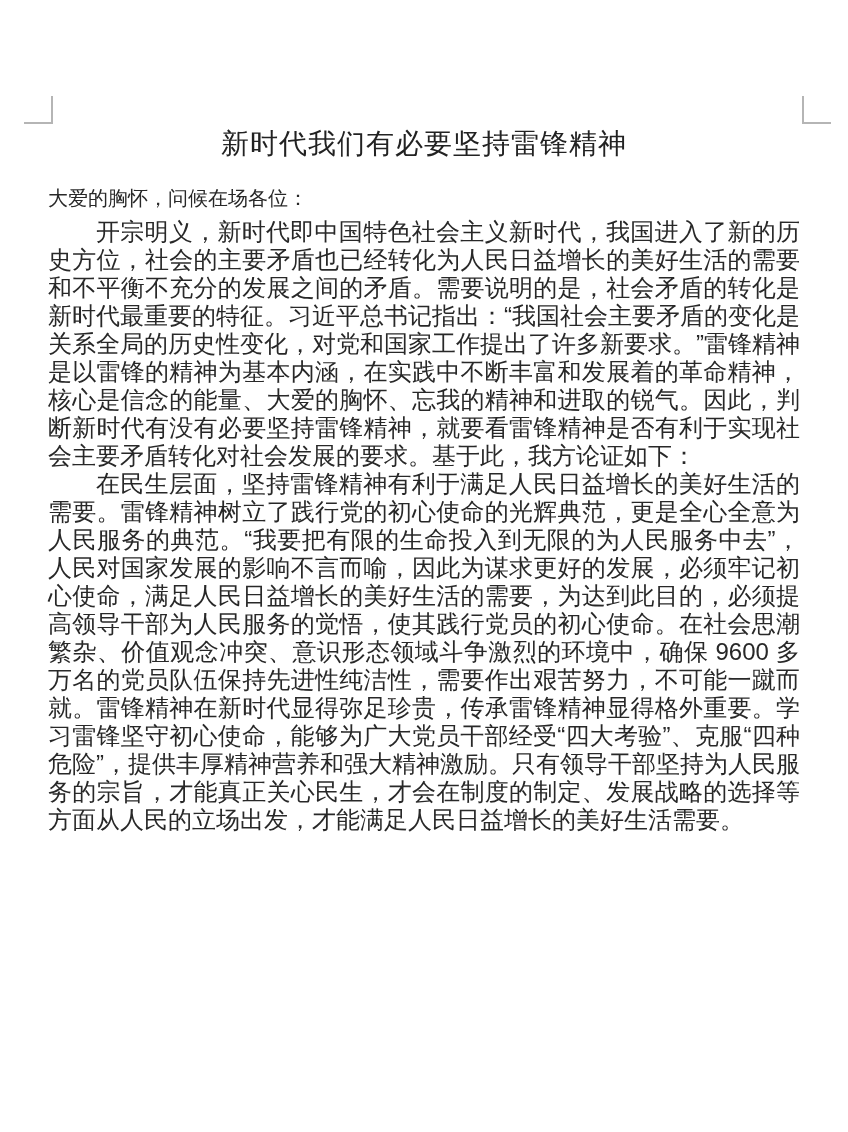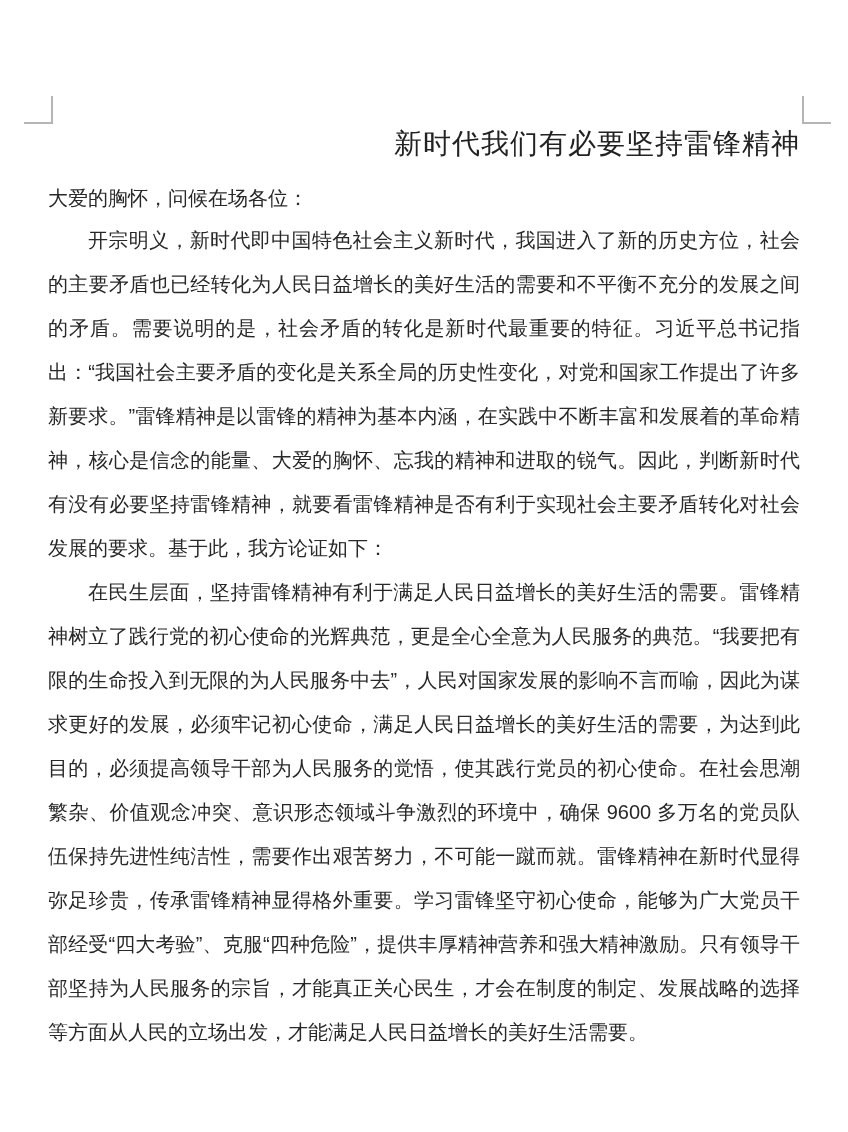--- a/index.html
+++ b/index.html
@@ -37,34 +37,34 @@
     left: 48px;
     top: 0;
     width: 752px;
     color: #282828;
   }
   .doc-title {
     margin: 126px 0 16px 0;
     font-size: 28px;
     font-weight: 500;
     line-height: 36px;
-    text-align: right;
+    text-align: center;
     letter-spacing: 1px;
     color: #222222;
   }
   .greeting {
     margin: 0;
     font-size: 20px;
     line-height: 40px;
     text-align: left;
   }
   .para {
     margin: 0;
-    font-size: 20px;
-    line-height: 44px;
+    font-size: 24px;
+    line-height: 28px;
     text-align: justify;
     text-indent: 2em;
     word-break: break-all;
   }
 </style>
 </head>
 <body>
 
 <div class="page">
   <div class="crop-mark crop-tl"></div>

